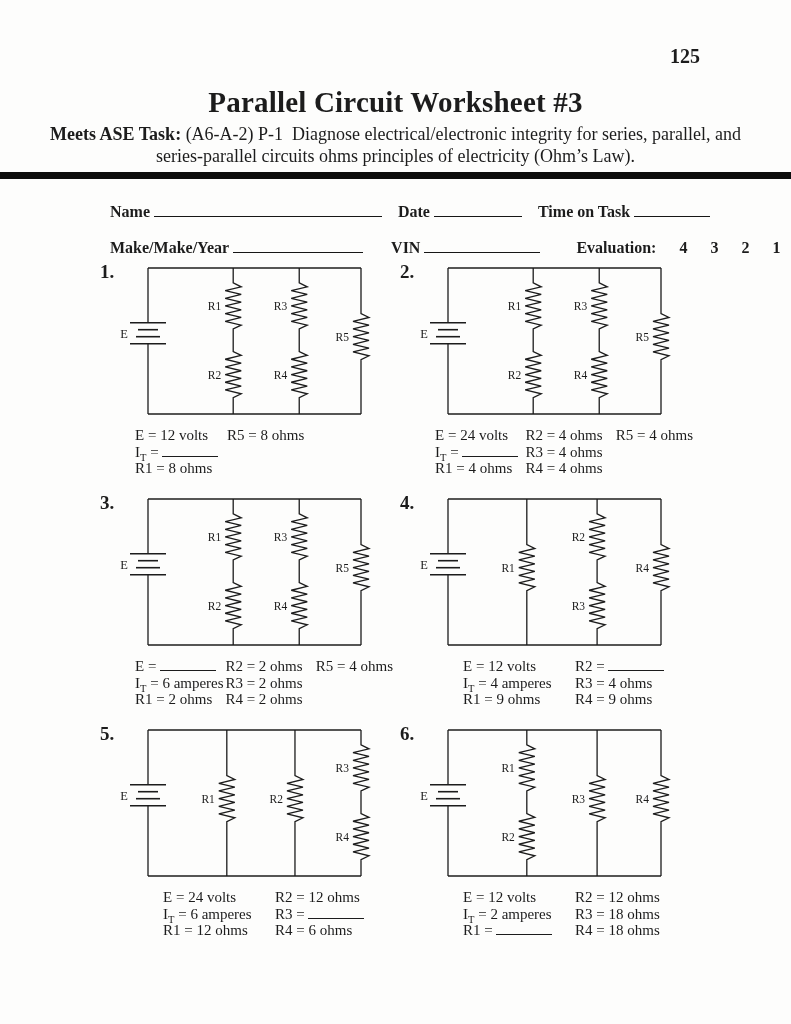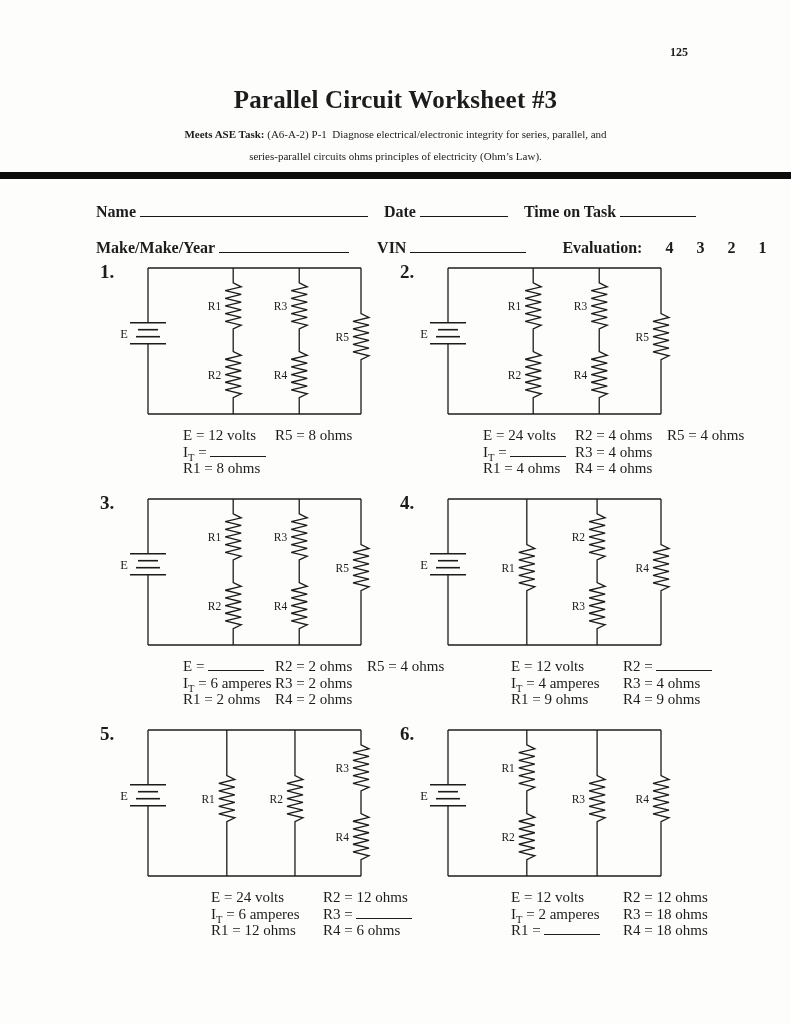--- a/index.html
+++ b/index.html
@@ -4,37 +4,37 @@
 <style>
   html,body{margin:0;padding:0;}
   .page{
     position:relative; width:791px; height:1024px;
     background:#fdfdfc; overflow:hidden;
     font-family:"Liberation Serif","DejaVu Serif",serif;
     color:#1c1c1c;
   }
   .page-number{
     position:absolute; top:45px; left:670px;
-    font-size:12px; font-weight:bold;
+    font-size:20px; font-weight:bold;
   }
   .title{
     position:absolute; top:86px; left:0; width:100%;
-    text-align:center; font-size:25px; font-weight:bold; letter-spacing:.2px;
+    text-align:center; font-size:29px; font-weight:bold; letter-spacing:.2px;
   }
   .task{
     position:absolute; top:123px; left:0; width:100%;
-    text-align:center; font-size:11px; line-height:22px;
+    text-align:center; font-size:18px; line-height:22px;
   }
   .task b{font-weight:bold;}
   .rule{
     position:absolute; top:172px; left:0; width:791px; height:7px;
     background:#0c0c0c;
   }
   .formline{
-    position:absolute; left:96px; font-size:16px; font-weight:bold;
+    position:absolute; left:110px; font-size:16px; font-weight:bold;
     white-space:nowrap;
   }
   .formline.l1{top:201px;}
   .formline.l2{top:237px;}
   .fblank{
     display:inline-block; border-bottom:1.6px solid #161616;
     height:15px; vertical-align:baseline; margin:0 4px;
   }
   .evalnum{display:inline-block; margin-left:23px; font-weight:bold;}
   .eval-label{margin-left:28px;}
@@ -50,21 +50,21 @@
   }
   .circ-svg{display:block; margin-top:2px;}
   .values{
     display:flex; margin-left:42px; margin-top:5px;
     font-size:15px; line-height:16.5px;
   }
   .circuit.twocol .values{margin-left:70px;}
   .values .vcol{width:92px;}
   .circuit.twocol .values .vcol{width:112px;}
   .values .vcol:last-child{width:auto;}
-  .vrow{white-space:nowrap;margin-left:48px;}
+  .vrow{white-space:nowrap;}
   .vrow sub{font-size:10.5px; line-height:0;}
   .vblank{
     display:inline-block; width:56px; border-bottom:1.4px solid #1c1c1c;
     height:12px; vertical-align:baseline;
   }
 </style>
 </head>
 <body>
 
 <div class="page">

